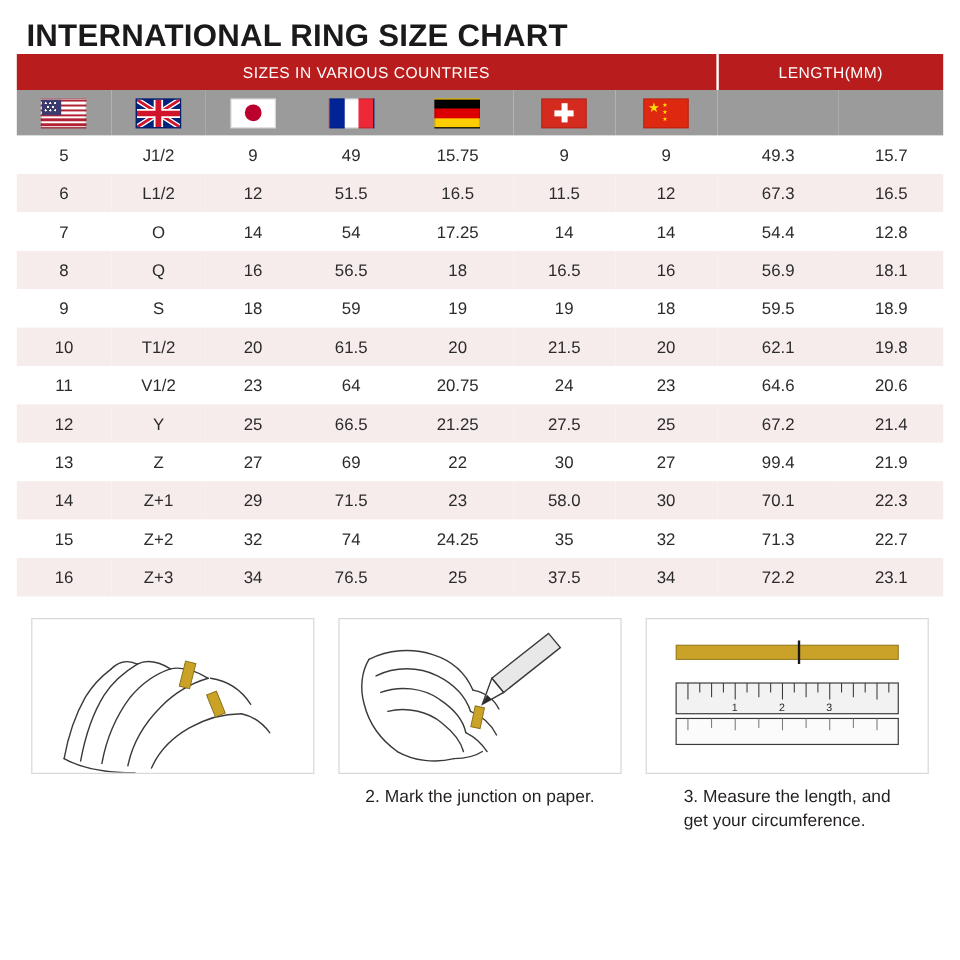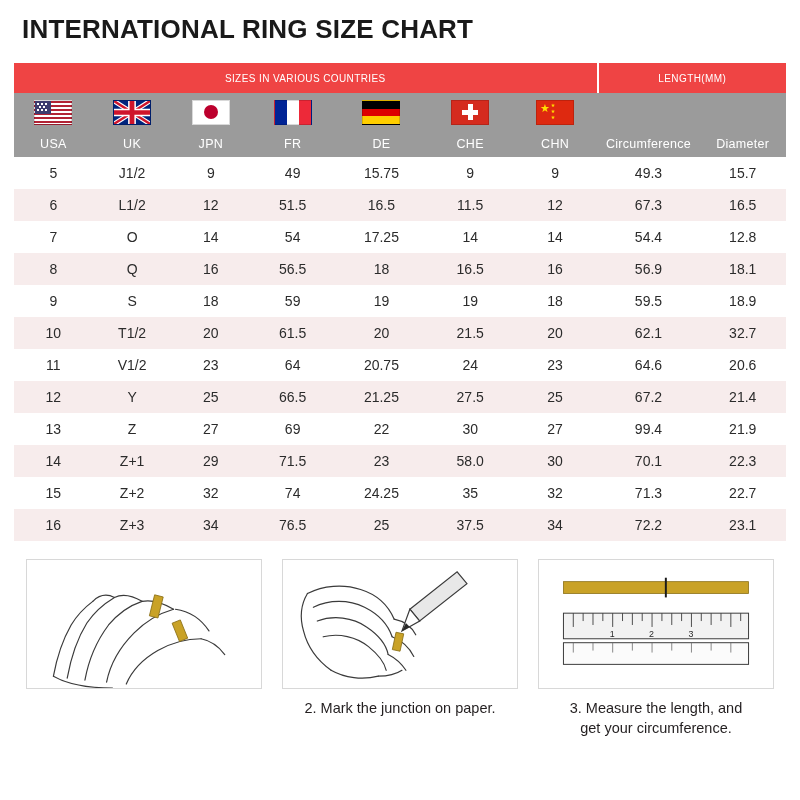--- a/index.html
+++ b/index.html
@@ -17,40 +17,40 @@
   .page {
     width: 800px;
     height: 800px;
     position: relative;
     box-sizing: border-box;
   }
   .title {
     font-size: 26px;
     font-weight: bold;
     letter-spacing: 0.2px;
-    padding: 14px 0 18px 22px;
+    padding: 14px 0 0 22px;
     color: #1a1a1a;
   }
   table.ring {
     border-collapse: collapse;
     width: 772px;
     margin: 0 auto;
     table-layout: fixed;
   }
   table.ring td, table.ring th {
     padding: 0;
     margin: 0;
     text-align: center;
     vertical-align: middle;
     font-weight: normal;
   }
   .grp-head {
-    background: #ef4444;
+    background: #b91c1c;
     color: #ffffff;
-    font-size: 10px;
+    font-size: 13px;
     height: 30px;
     letter-spacing: 0.4px;
     border-right: 2px solid #ffffff;
   }
   .grp-head.last { border-right: none; margin-top: 32px; }
   .flagrow td {
     background: #9b9b9b;
     height: 38px;
     padding-top: 4px;
   }
@@ -197,21 +197,20 @@
     background: #ffffff;
     box-sizing: border-box;
     position: relative;
     overflow: hidden;
   }
   .step-img svg { display: block; width: 100%; height: 100%; }
   .step-cap {
     margin-top: 9px;
     font-size: 14.5px;
     line-height: 20px;
-    text-align: center;
     color: #231f20;
   }
   .step-cap .l2 { display: block; }
   .step1 .step-cap, .step2 .step-cap { text-align: center; }
 </style>
 </head>
 <body>
 
 <div class="page">
 
@@ -248,31 +247,20 @@
           </span>
         </td>
         <td><span class="flag flag-jpn"></span></td>
         <td><span class="flag flag-fr"></span></td>
         <td><span class="flag flag-de"></span></td>
         <td><span class="flag flag-che"></span></td>
         <td><span class="flag flag-chn"></span></td>
         <td class="lenhead"></td>
         <td class="lenhead"></td>
       </tr>
-      <tr class="labelrow">
-        <td>USA</td>
-        <td>UK</td>
-        <td>JPN</td>
-        <td>FR</td>
-        <td>DE</td>
-        <td>CHE</td>
-        <td>CHN</td>
-        <td>Circumference</td>
-        <td>Diameter</td>
-      </tr>
     </thead>
     <tbody>
       <tr>
         <td>5</td>
         <td>J1/2</td>
         <td>9</td>
         <td>49</td>
         <td>15.75</td>
         <td>9</td>
         <td>9</td>
@@ -325,21 +313,21 @@
       </tr>
       <tr>
         <td>10</td>
         <td>T1/2</td>
         <td>20</td>
         <td>61.5</td>
         <td>20</td>
         <td>21.5</td>
         <td>20</td>
         <td>62.1</td>
-        <td>32.7</td>
+        <td>19.8</td>
       </tr>
       <tr>
         <td>11</td>
         <td>V1/2</td>
         <td>23</td>
         <td>64</td>
         <td>20.75</td>
         <td>24</td>
         <td>23</td>
         <td>64.6</td>

